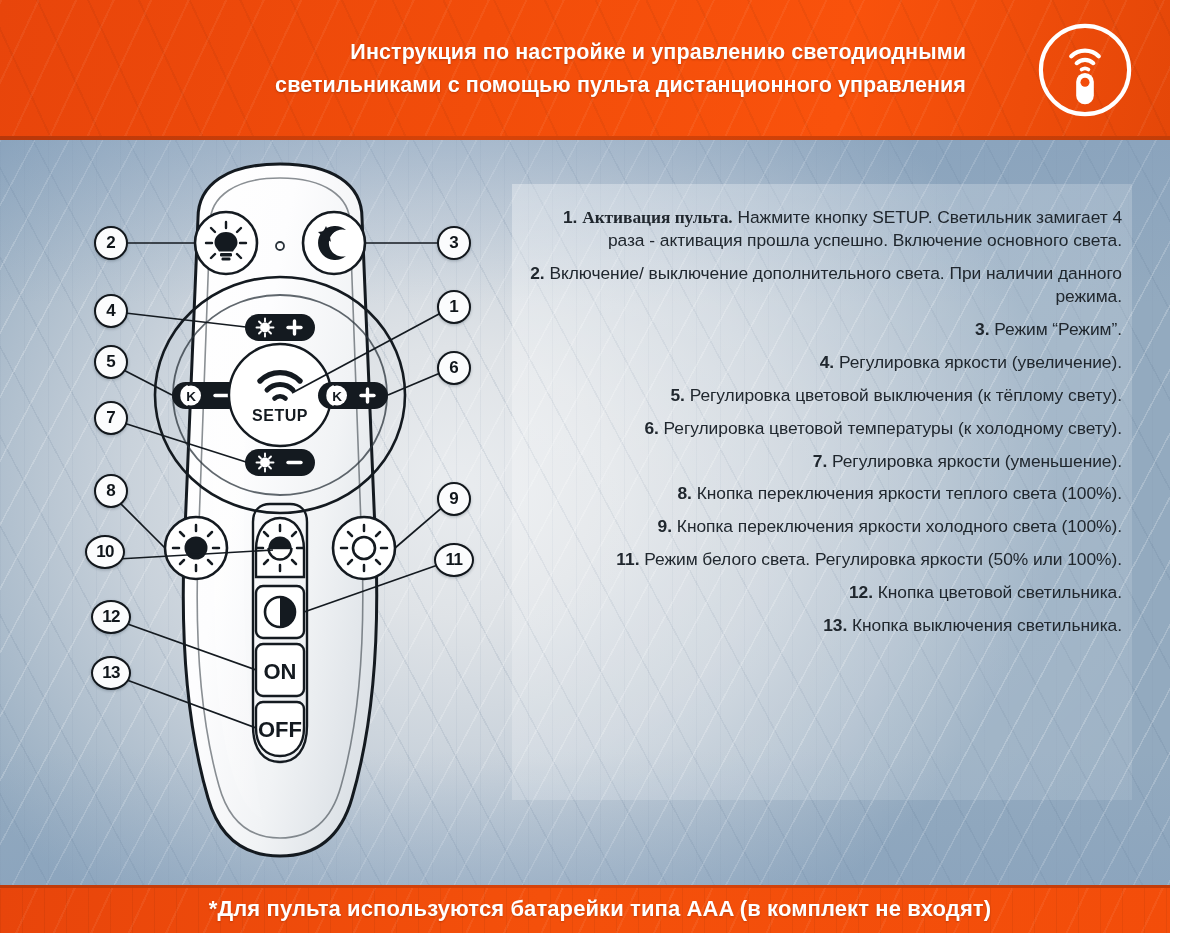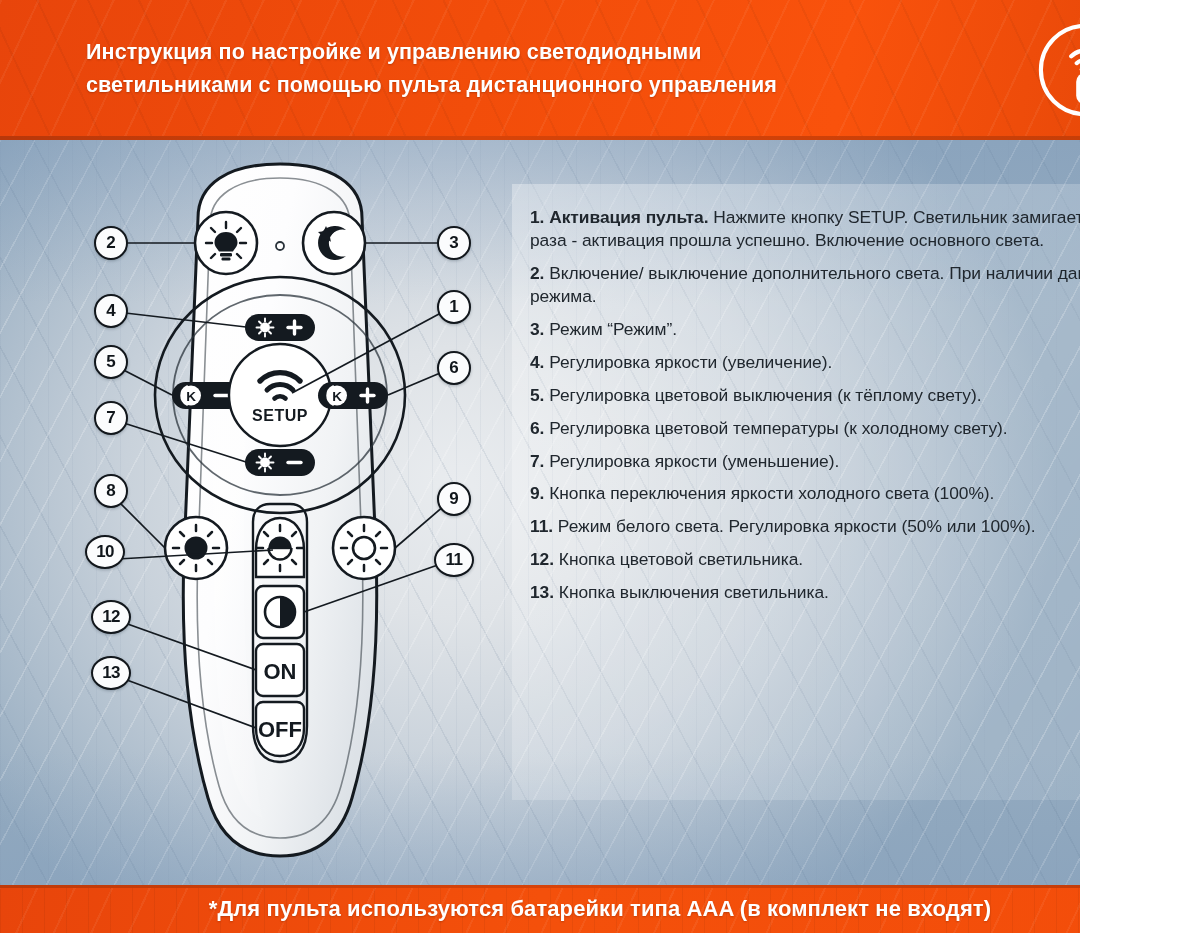--- a/index.html
+++ b/index.html
@@ -8,23 +8,24 @@
   body {
     width: 1200px;
     height: 933px;
     overflow: hidden;
     font-family: "Liberation Sans", "DejaVu Sans", sans-serif;
     background: #fff;
   }
 
   .poster {
     position: relative;
-    width: 1080px;
+    width: 1170px;
     height: 933px;
     overflow: hidden;
+    text-align: right;
   }
 
   
   .header-band {
     position: absolute;
     left: 0; top: 0;
     width: 1200px; height: 140px;
     background:
       repeating-linear-gradient(115deg,
         rgba(255,255,255,0.055) 0px,
@@ -158,21 +159,21 @@
     list-style: none;
   }
   .instr-item {
     color: #20272e;
     font-size: 17.4px;
     line-height: 1.34;
     margin-bottom: 9.5px;
     letter-spacing: -0.05px;
   }
   .instr-item .num { font-weight: bold; }
-  .instr-item .lead { font-weight: bold; }
+  .instr-item .lead { font-weight: bold; font-family: Liberation Serif, serif; }
 
   
   .remote-stage {
     position: absolute;
     left: 60px;
     top: 150px;
     width: 440px;
     height: 740px;
   }
   .remote-svg { display: block; }
@@ -462,39 +463,42 @@
     <div class="callout-bubble" style="left:437px; top:150px;">1</div>
     <div class="callout-bubble" style="left:437px; top:211px;">6</div>
     <div class="callout-bubble" style="left:437px; top:342px;">9</div>
     <div class="callout-bubble wide" style="left:434px; top:403px;">11</div>
   </div>
 
   <div class="instructions-panel">
     <ul class="instructions-list">
       <li class="instr-item">
         <span class="num">1.</span>
-        <span class="lead">Активация пульта.</span><span> Нажмите кнопку SETUP. Светильник замигает 1 раза - активация прошла успешно. Включение основного света.</span>
+        <span class="lead">Активация пульта.</span><span> Нажмите кнопку SETUP. Светильник замигает 4 раза - активация прошла успешно. Включение основного света.</span>
       </li>
       <li class="instr-item">
         <span class="num">2.</span><span> Включение/ выключение дополнительного света. При наличии данного режима.</span>
       </li>
       <li class="instr-item">
         <span class="num">3.</span><span> Режим “Режим”.</span>
       </li>
       <li class="instr-item">
         <span class="num">4.</span><span> Регулировка яркости (увеличение).</span>
       </li>
       <li class="instr-item">
         <span class="num">5.</span><span> Регулировка цветовой выключения (к тёплому свету).</span>
       </li>
       <li class="instr-item">
         <span class="num">6.</span><span> Регулировка цветовой температуры (к холодному свету).</span>
       </li>
       <li class="instr-item">
         <span class="num">7.</span><span> Регулировка яркости (уменьшение).</span>
+      </li>
+      <li class="instr-item">
+        <span class="num">8.</span><span> Кнопка переключения яркости теплого света (100%).</span>
       </li>
       <li class="instr-item">
         <span class="num">9.</span><span> Кнопка переключения яркости холодного света (100%).</span>
       </li>
       <li class="instr-item">
         <span class="num">11.</span><span> Режим белого света. Регулировка яркости (50% или 100%).</span>
       </li>
       <li class="instr-item">
         <span class="num">12.</span><span> Кнопка цветовой светильника.</span>
       </li>

